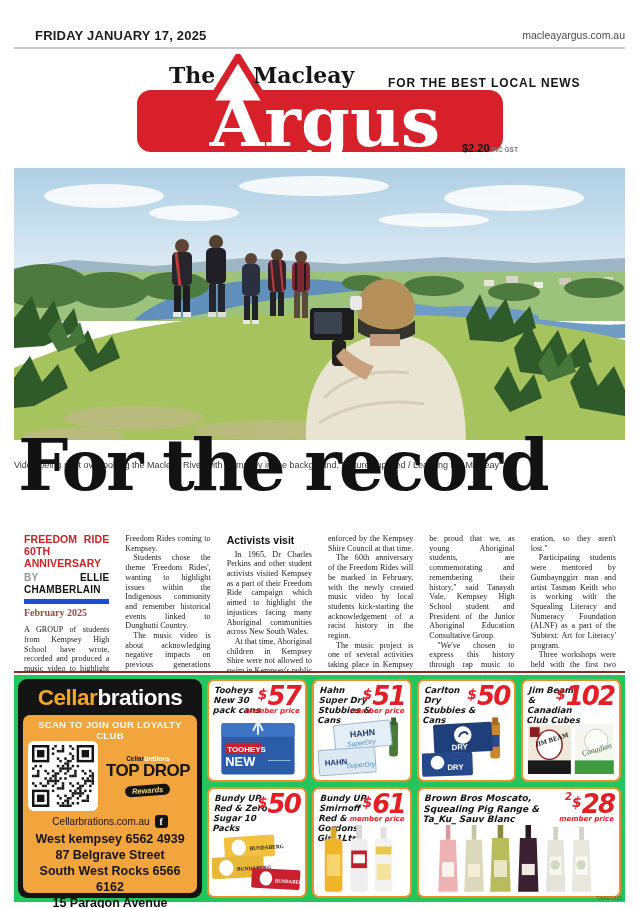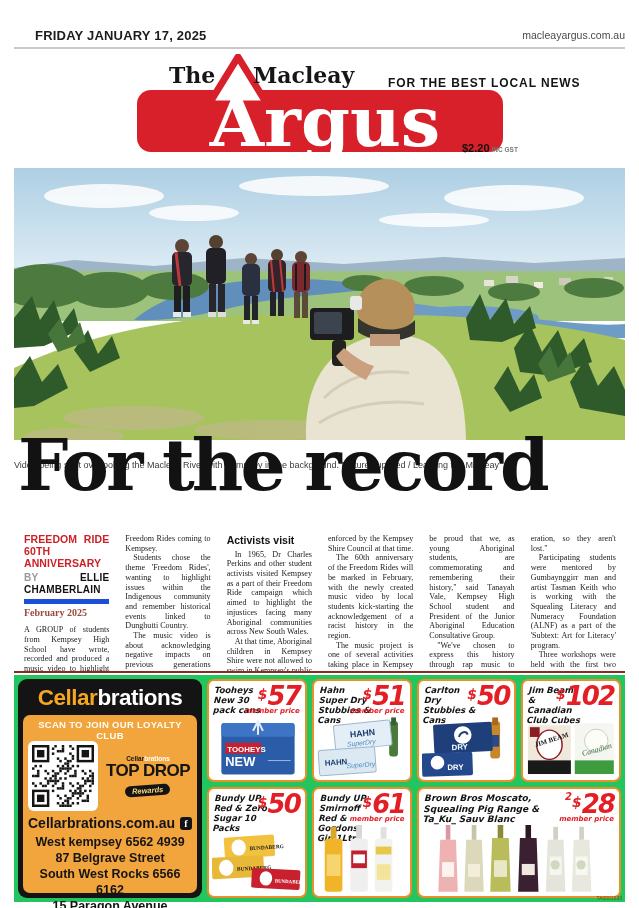--- a/index.html
+++ b/index.html
@@ -63,21 +63,21 @@
   .qr-box{width:70px;height:70px;background:#fff;border-radius:6px;padding:4px;box-sizing:border-box;}
   .topdrop{flex:1;text-align:center;}
   .td-brand{font-size:6.5px;font-weight:bold;}
   .td-brand .c1{color:#141414;}
   .td-brand .c2{color:#ffffff;}
   .td-main{font-size:17px;font-weight:bold;color:#141414;letter-spacing:-.5px;line-height:1;}
   .td-badge{display:inline-block;background:#141414;color:#f5d37a;font-style:italic;
     font-size:7.5px;font-weight:bold;border-radius:6px;padding:1px 7px;transform:rotate(-4deg);
     margin-top:1px;}
   .site-row{display:flex;align-items:center;justify-content:center;gap:5px;margin:4px 0 3px;}
-  .cb-site{font-size:14px;font-weight:bold;color:#141414;}
+  .cb-site{font-size:10px;font-weight:normal;color:#141414;}
   .fb{width:13px;height:13px;background:#141414;border-radius:3px;color:#fff;font-weight:bold;
     font-size:10px;line-height:13px;text-align:center;font-family:"Liberation Serif",serif;}
   .addr{text-align:center;font-weight:bold;font-size:12.5px;line-height:1.28;color:#141414;}
 
   .ad-tiles{flex:1;display:grid;grid-template-columns:repeat(4,1fr);grid-template-rows:1fr 1.07fr;
     gap:5px;position:relative;}
   .tile{position:relative;background:#ffffff;border:2px solid #e8902a;border-radius:7px;
     overflow:hidden;}
   .tile.wide{grid-column:span 2;}
   .tname{position:absolute;left:5px;top:4px;width:56%;font-family:"DejaVu Sans",sans-serif;

